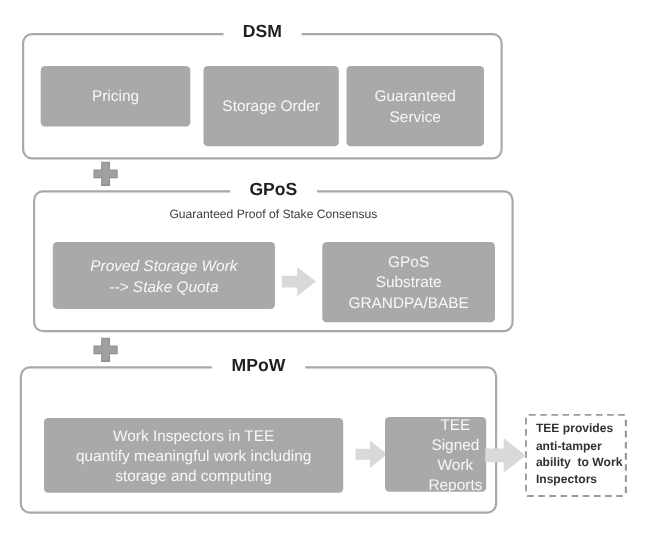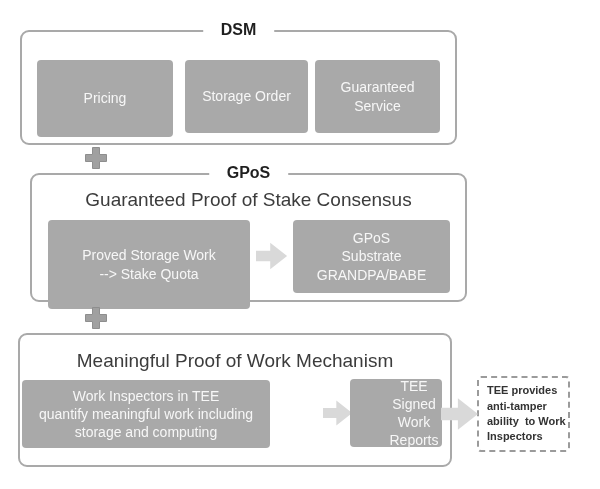--- a/index.html
+++ b/index.html
@@ -33,21 +33,21 @@
     font-weight: bold;
     color: var(--title-text, #1f1f1f);
     white-space: nowrap;
     line-height: 24px;
   }
   .panel-subtitle {
     position: absolute;
     left: 0;
     width: 100%;
     text-align: center;
-    font-size: 19px;
+    font-size: 11px;
     color: var(--subtitle-text, #3c3c3c);
     white-space: nowrap;
   }
   .gbox {
     position: absolute;
     background: var(--box-fill, #a9a9a9);
     border-radius: 4px;
     color: var(--box-text, #f7f7f7);
     display: flex;
     align-items: center;
@@ -78,60 +78,61 @@
     stroke-width: 1;
   }
   .note {
     position: absolute;
     border: 2px dashed var(--note-border, #9b9b9b);
     border-radius: 4px;
     box-sizing: border-box;
     background: var(--background, #ffffff);
     display: flex;
     align-items: center;
+    justify-content: center;
   }
   .note .note-label {
     font-size: 11px;
     font-weight: 600;
     line-height: 1.4;
     color: var(--note-text, #333333);
     padding: 4px 2px 4px 8px;
     white-space: pre-wrap;
     text-align: left;
   }
 </style>
 </head>
 <body>
 
 <div class="canvas">
 
   <section class="panel" style="left:20px; top:30px; width:437px; height:115px;">
     <span class="panel-title">DSM</span>
-    <div class="gbox" style="left:15px; top:28px; width:136px; height:77px;justify-content:center;">
+    <div class="gbox" style="left:15px; top:28px; width:136px; height:55px;justify-content:center;">
       <span class="box-label">Pricing</span>
     </div>
     <div class="gbox" style="left:163px; top:28px; width:123px; height:73px;text-align:right;">
       <span class="box-label">Storage Order</span>
     </div>
     <div class="gbox" style="left:293px; top:28px; width:125px; height:73px;">
       <span class="box-label">Guaranteed
 Service</span>
     </div>
   </section>
 
   <span class="plus" style="left:84px; top:146px;">
     <svg viewBox="0 0 24 24" aria-hidden="true">
       <polygon points="8.5,1.5 15.5,1.5 15.5,8.5 22.5,8.5 22.5,15.5 15.5,15.5 15.5,22.5 8.5,22.5 8.5,15.5 1.5,15.5 1.5,8.5 8.5,8.5"></polygon>
     </svg>
   </span>
 
   <section class="panel" style="left:30px; top:173px; width:437px; height:129px;">
     <span class="panel-title">GPoS</span>
     <div class="panel-subtitle" style="top:14px;">Guaranteed Proof of Stake Consensus</div>
-    <div class="gbox" style="left:16px; top:45px; width:202px; height:89px;">
+    <div class="gbox" style="left:16px; top:45px; width:202px; height:61px;font-style:italic;">
       <span class="box-label">Proved Storage Work
 --&gt; Stake Quota</span>
     </div>
     <span class="arrow" style="left:224px; top:65px; width:32px; height:32px;">
       <svg viewBox="0 0 36 32" aria-hidden="true">
         <polygon points="0,10 16,10 16,1 35,16 16,31 16,22 0,22"></polygon>
       </svg>
     </span>
     <div class="gbox" style="left:261px; top:45px; width:157px; height:73px;">
       <span class="box-label">GPoS
@@ -140,22 +141,22 @@
     </div>
   </section>
 
   <span class="plus" style="left:84px; top:306px;">
     <svg viewBox="0 0 24 24" aria-hidden="true">
       <polygon points="8.5,1.5 15.5,1.5 15.5,8.5 22.5,8.5 22.5,15.5 15.5,15.5 15.5,22.5 8.5,22.5 8.5,15.5 1.5,15.5 1.5,8.5 8.5,8.5"></polygon>
     </svg>
   </span>
 
   <section class="panel" style="left:18px; top:333px; width:434px; height:134px;">
-    <div class="panel-subtitle" style="top:15px;">Meaningful Proof of Work Mechanism</div>
-    <div class="gbox" style="left:2px; top:45px; width:248px; height:68px;">
+    <span class="panel-title">MPoW</span>
+    <div class="gbox" style="left:20px; top:45px; width:272px; height:68px;">
       <span class="box-label">Work Inspectors in TEE
 quantify meaningful work including
 storage and computing</span>
     </div>
     <span class="arrow" style="left:303px; top:62px; width:30px; height:32px;">
       <svg viewBox="0 0 36 32" aria-hidden="true">
         <polygon points="0,10 16,10 16,1 35,16 16,31 16,22 0,22"></polygon>
       </svg>
     </span>
     <div class="gbox" style="left:330px; top:44px; width:92px; height:68px;padding-left:36px;">

